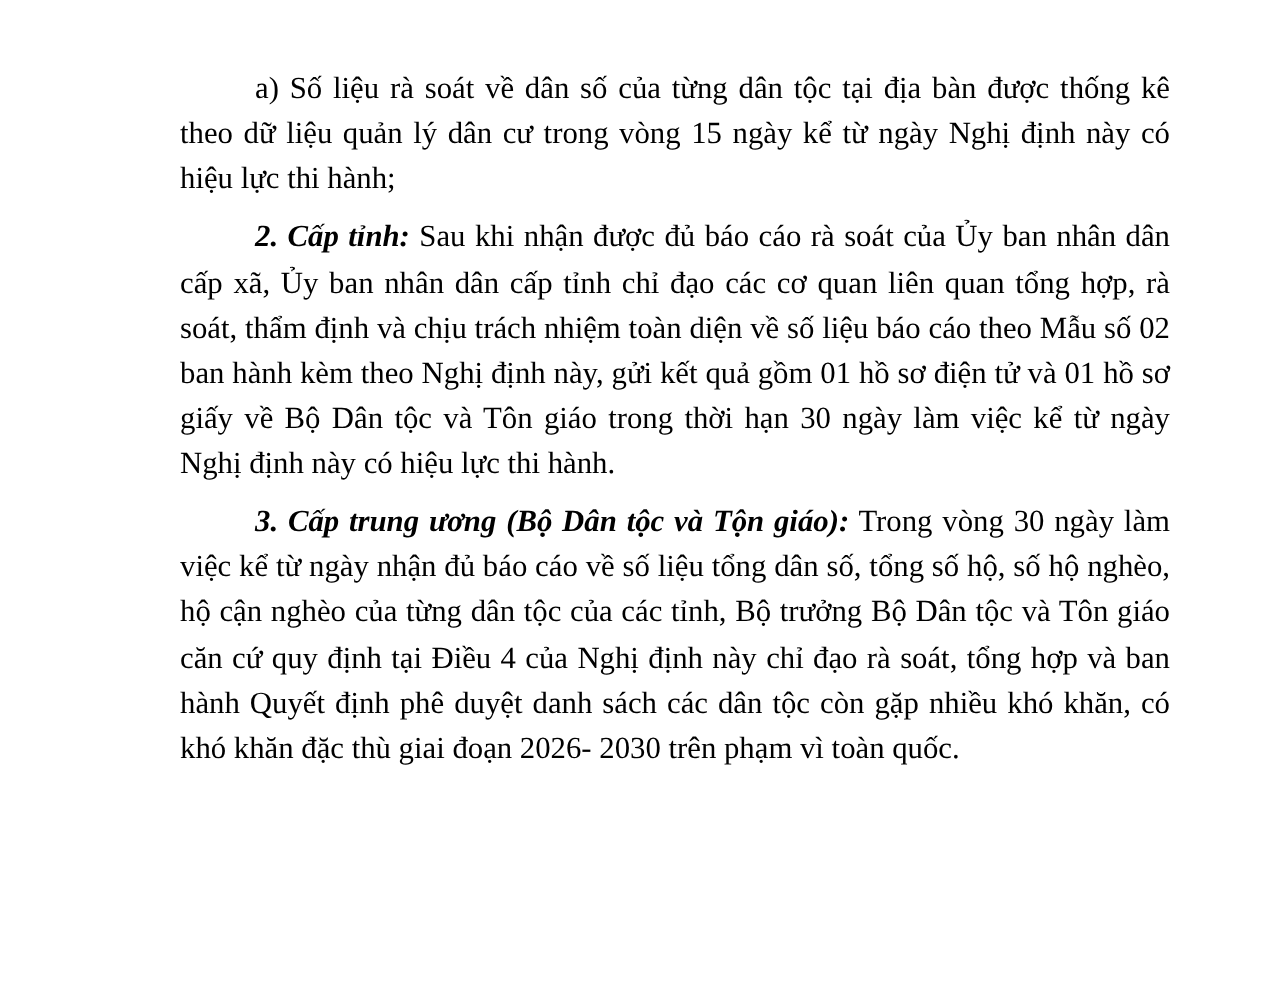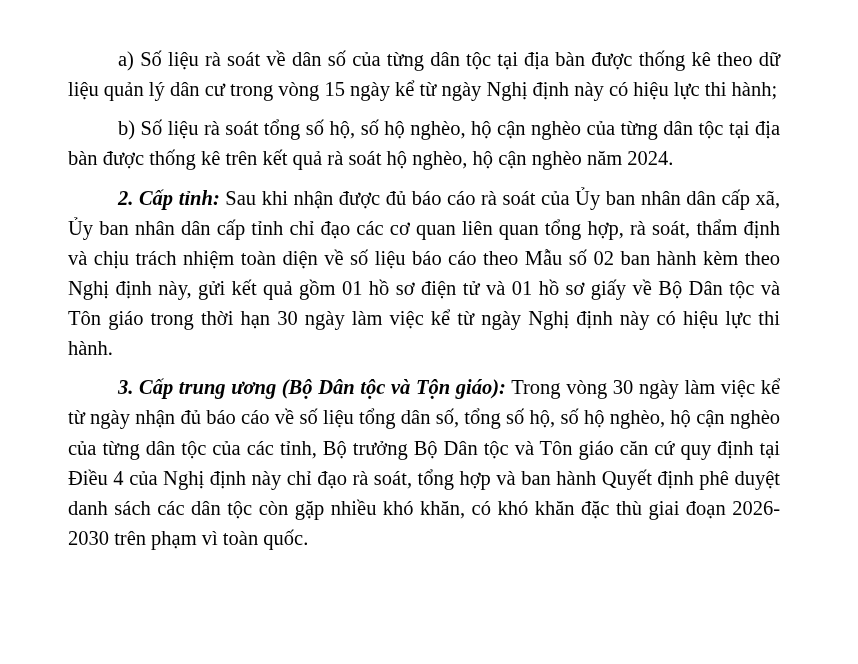--- a/index.html
+++ b/index.html
@@ -12,21 +12,21 @@
     height: 664px;
     overflow: hidden;
     font-family: "Liberation Serif", "DejaVu Serif", serif;
     color: #000000;
   }
   .page {
     position: relative;
     width: 858px;
     height: 664px;
     box-sizing: border-box;
-    padding: 44px 78px 0 68px;
+    padding: 44px 78px 0 120px;
   }
   .para {
     font-size: 20.5px;
     line-height: 1.47;
     text-align: justify;
     text-justify: inter-word;
     margin: 0 0 2px 0;
     text-indent: 50px;
     -webkit-hyphens: none;
     hyphens: none;
@@ -41,23 +41,20 @@
 </style>
 </head>
 <body>
 
 <div class="page">
 
   <p class="para">
     <span>a) Số liệu rà soát về dân số của từng dân tộc tại địa bàn được thống kê theo dữ liệu quản lý dân cư trong vòng 15 ngày kể từ ngày Nghị định này có hiệu lực thi hành;</span>
   </p>
 
-  <p class="para gap">
-    <span>b) Số liệu rà soát tổng số hộ, số hộ nghèo, hộ cận nghèo của từng dân tộc tại địa bàn được thống kê trên kết quả rà soát hộ nghèo, hộ cận nghèo năm 2024.</span>
-  </p>
 
   <p class="para gap">
     <b>2. Cấp tỉnh:</b><span> Sau khi nhận được đủ báo cáo rà soát của Ủy ban nhân dân cấp xã, Ủy ban nhân dân cấp tỉnh chỉ đạo các cơ quan liên quan tổng hợp, rà soát, thẩm định và chịu trách nhiệm toàn diện về số liệu báo cáo theo Mẫu số 02 ban hành kèm theo Nghị định này, gửi kết quả gồm 01 hồ sơ điện tử và 01 hồ sơ giấy về Bộ Dân tộc và Tôn giáo trong thời hạn 30 ngày làm việc kể từ ngày Nghị định này có hiệu lực thi hành.</span>
   </p>
 
   <p class="para gap">
     <b>3. Cấp trung ương (Bộ Dân tộc và Tộn giáo):</b><span> Trong vòng 30 ngày làm việc kể từ ngày nhận đủ báo cáo về số liệu tổng dân số, tổng số hộ, số hộ nghèo, hộ cận nghèo của từng dân tộc của các tỉnh, Bộ trưởng Bộ Dân tộc và Tôn giáo căn cứ quy định tại Điều 4 của Nghị định này chỉ đạo rà soát, tổng hợp và ban hành Quyết định phê duyệt danh sách các dân tộc còn gặp nhiều khó khăn, có khó khăn đặc thù giai đoạn 2026- 2030 trên phạm vì toàn quốc.</span>
   </p>
 
 </div>

